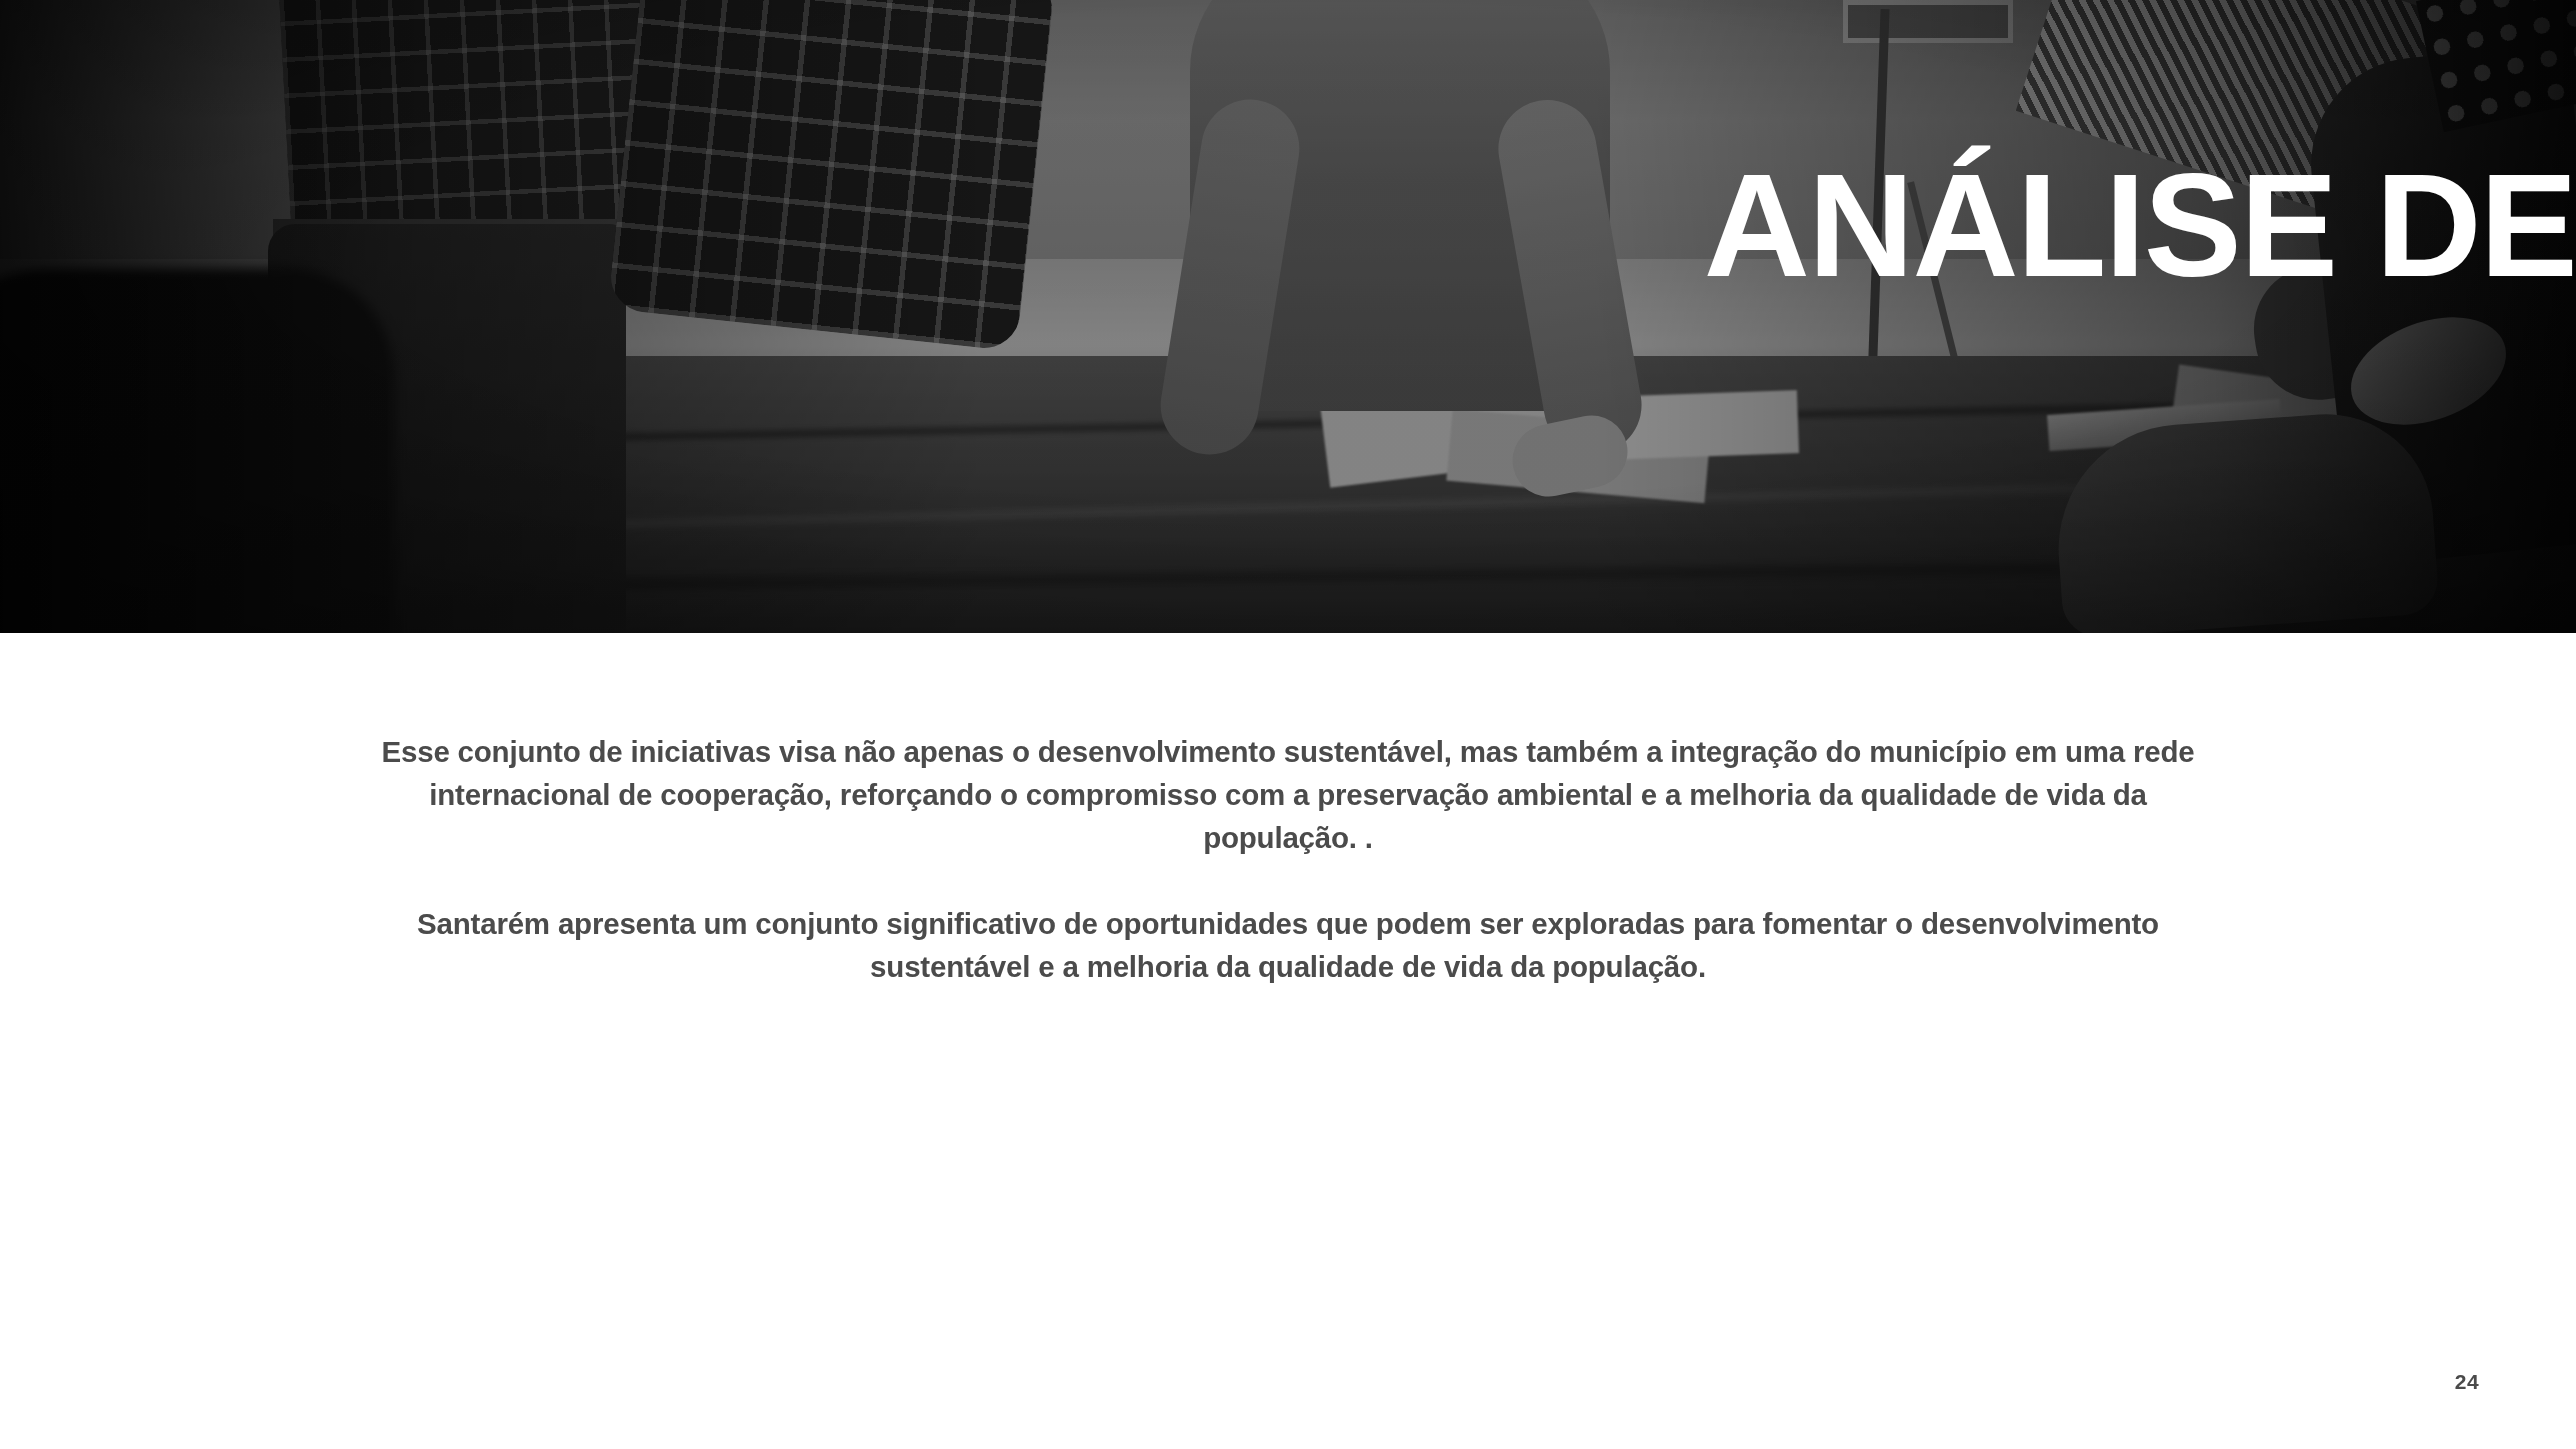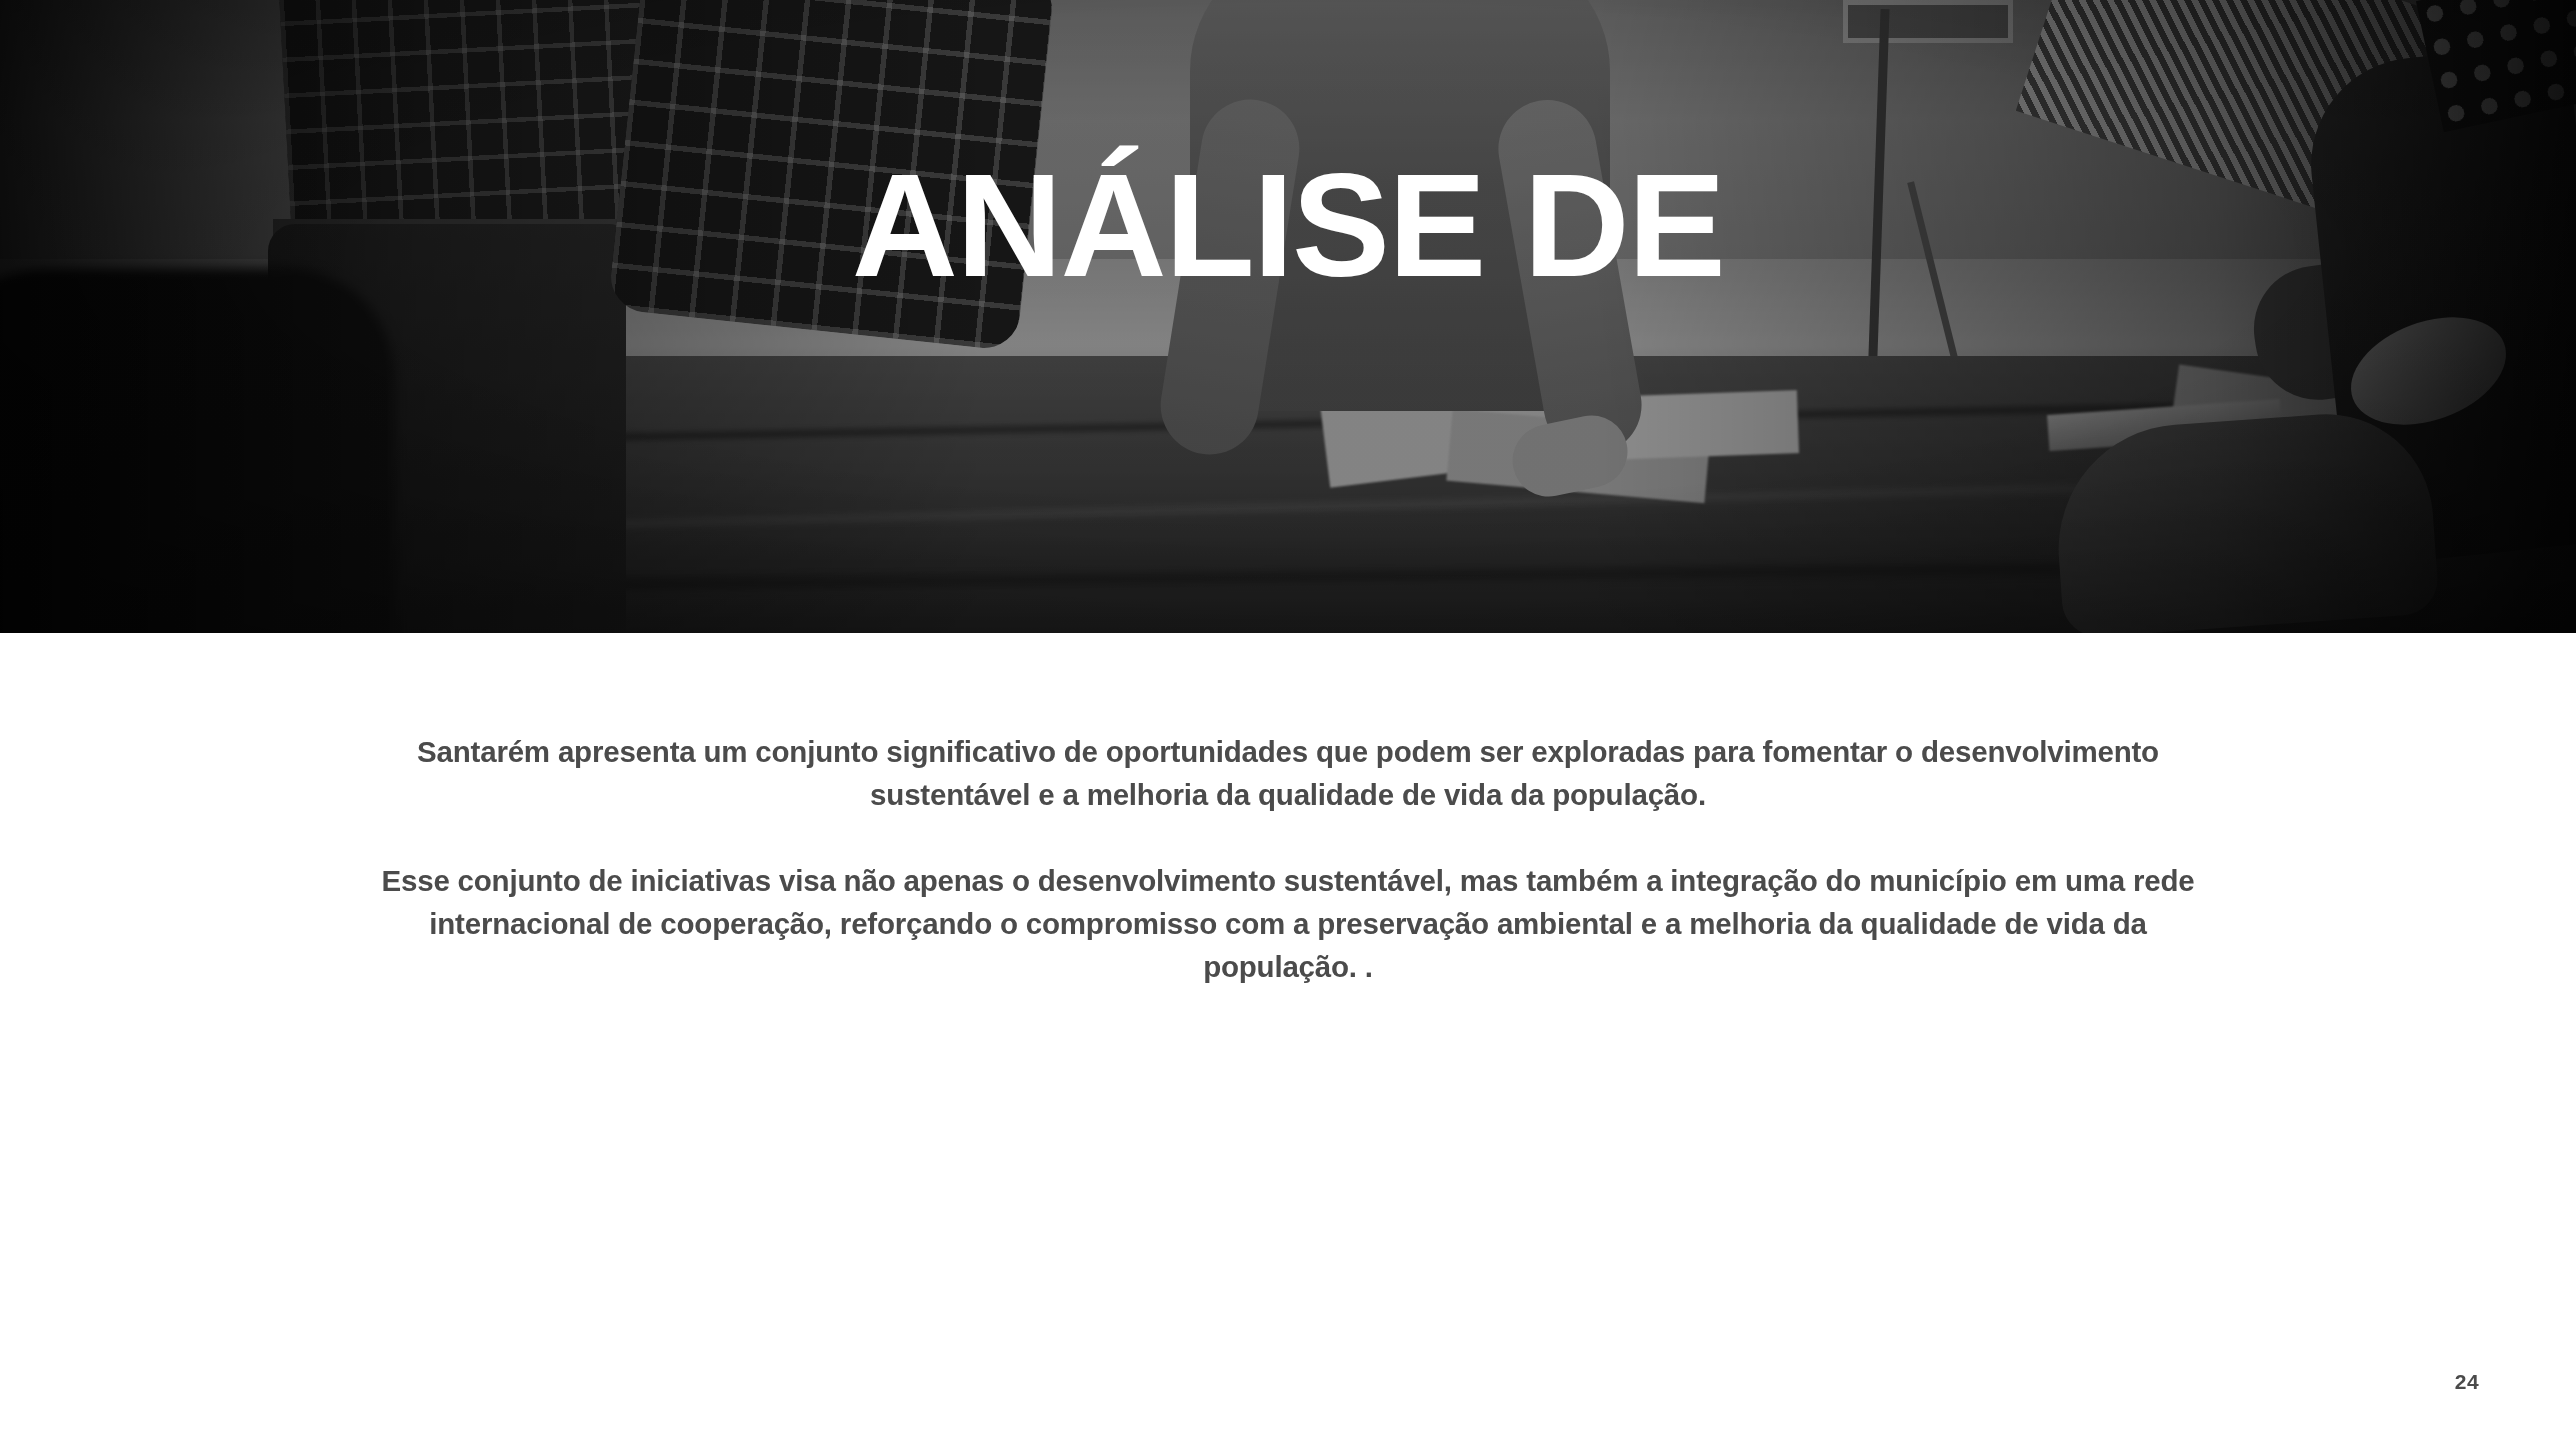--- a/index.html
+++ b/index.html
@@ -200,21 +200,21 @@
   }
   .hero-darken {
     position:absolute; inset:0;
     background:rgba(0,0,0,.30);
   }
 
   .hero-title {
     position:absolute;
     left:0; top:154px;
     width:2576px;
-    text-align:center;
+    text-align:right;
     color:#ffffff;
     font-family:"Liberation Sans", sans-serif;
     font-weight:700;
     font-size:147px;
     line-height:0.97;
     letter-spacing:-1.8px;
     text-transform:uppercase;
     z-index:5;
   }
   .hero-title .ln { display:block; }
@@ -302,21 +302,21 @@
     <div class="hero-vignette"></div>
 
     <h1 class="hero-title">
       <span class="ln">ANÁLISE DE</span>
     </h1>
   </div>
 
   <div class="body-area">
 
     <div class="paragraphs">
+      <p class="para">Esse conjunto de iniciativas visa não apenas o desenvolvimento sustentável, mas também a integração do município em uma rede internacional de cooperação, reforçando o compromisso com a preservação ambiental e a melhoria da qualidade de vida da população. .</p>
       <p class="para">Santarém apresenta um conjunto significativo de oportunidades que podem ser exploradas para fomentar o desenvolvimento sustentável e a melhoria da qualidade de vida da população.</p>
-      <p class="para">Esse conjunto de iniciativas visa não apenas o desenvolvimento sustentável, mas também a integração do município em uma rede internacional de cooperação, reforçando o compromisso com a preservação ambiental e a melhoria da qualidade de vida da população. .</p>
     </div>
 
     <div class="page-number">24</div>
   </div>
 
 </div>
 
 
 </body></html>

